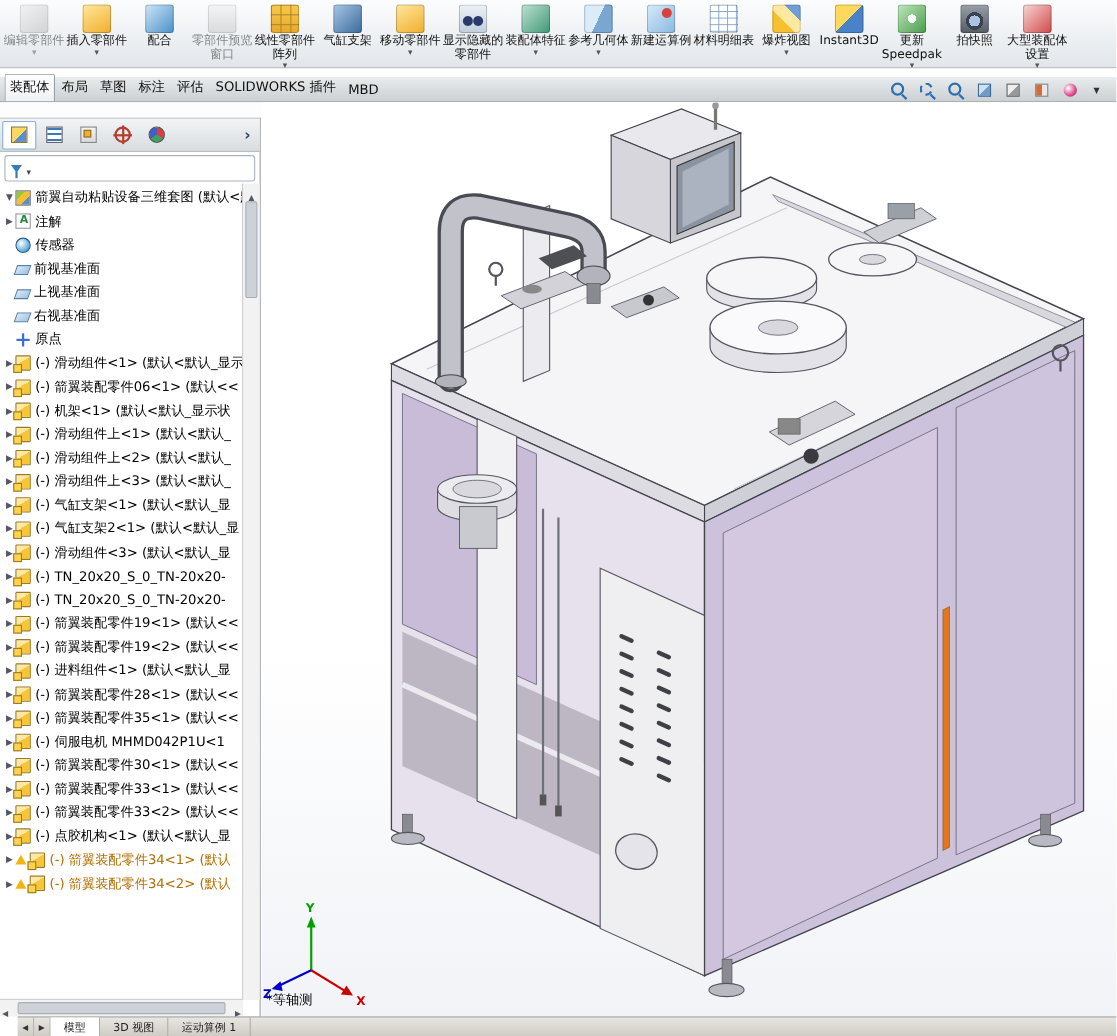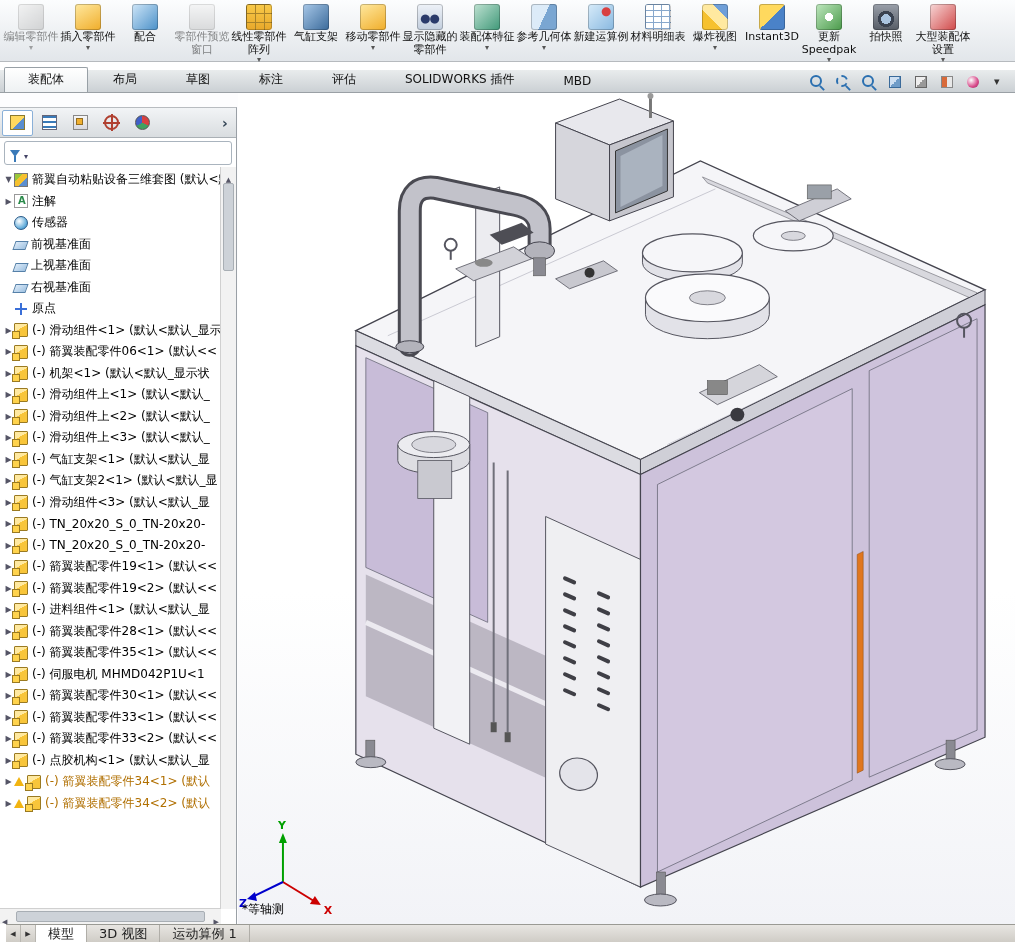--- a/index.html
+++ b/index.html
@@ -32,21 +32,21 @@
   .rbtn[data-icon="exploded-view"] .ric{background:linear-gradient(45deg,#f6c12f 40%,transparent 40%),linear-gradient(225deg,#6f9fd8 30%,transparent 30%),#ffe9a0}
   .rbtn[data-icon="instant3d"] .ric{background:linear-gradient(135deg,#ffd95e 50%,#4a82c8 50%)}
   .rbtn[data-icon="update-speedpak"] .ric{background:radial-gradient(circle,#fff 0 4px,transparent 4px),linear-gradient(135deg,#bfe8bf,#4a9a4a)}
   .rbtn[data-icon="snapshot"] .ric{background:radial-gradient(circle at 50% 58%,#aac4e0 0 5px,#3a4250 5px 8px,transparent 8px),linear-gradient(#9aa0aa,#565c66)}
   .rbtn[data-icon="large-assembly-settings"] .ric{background:linear-gradient(135deg,#f8d8d8,#d04848)}
 
   
   .ctabs{position:absolute;top:70px;left:0;right:0;height:23px;box-sizing:border-box;
          background:linear-gradient(#e9eced,#cbd0d4);border-bottom:1px solid #9aa0a5;
          display:flex;align-items:flex-end;padding-left:4px}
-  .ctab{padding:3px 23px 4px;font-size:12px;color:#111;border:1px solid transparent;border-bottom:none;margin-right:1px}
+  .ctab{padding:3px 4px 4px;font-size:12px;color:#111;border:1px solid transparent;border-bottom:none;margin-right:1px}
   .ctab.active{background:linear-gradient(#ffffff,#eef1f3);border-color:#98a0a6;border-radius:2px 2px 0 0}
 
   
   .headsup{position:absolute;top:72px;right:8px;height:20px;display:flex;gap:10px;align-items:center}
   .hicon{width:16px;height:16px;position:relative;display:inline-block}
   .hicon[data-icon^="zoom"]::before{content:"";position:absolute;left:1px;top:1px;width:8px;height:8px;border:2px solid #2a6fb0;border-radius:50%}
   .hicon[data-icon^="zoom"]::after{content:"";position:absolute;right:0;bottom:1px;width:6px;height:2px;background:#2a6fb0;transform:rotate(45deg)}
   .hicon[data-icon="zoom-to-area"]::before{border-style:dashed}
   .hicon[data-icon="view-orientation"]::before{content:"";position:absolute;inset:2px;background:linear-gradient(135deg,#cfe0f2 50%,#6f9cc8 50%);border:1px solid #3a6a9a}
   .hicon[data-icon="display-style"]::before{content:"";position:absolute;inset:2px;background:linear-gradient(135deg,#eee 50%,#999 50%);border:1px solid #666}
@@ -115,23 +115,23 @@
   .hscroll .right::before{content:"▶";font-size:7px;color:#556;line-height:15px}
   .hscroll .thumb{position:absolute;left:16px;right:16px;top:2px;bottom:2px;background:#cdd2d8;border:1px solid #a8aeb4;border-radius:2px}
 
   
   .viewport{position:absolute;left:238px;top:0;right:0;bottom:0;overflow:hidden;
             background:linear-gradient(#ffffff 60%,#f2f3f7)}
   .viewport svg{position:absolute;inset:0;width:100%;height:100%}
   .viewlabel{position:absolute;left:4px;bottom:6px;font-size:12px;font-weight:normal;color:#000}
 
   
-  .bottombar{position:absolute;left:6px;right:0;bottom:0;height:18px;box-sizing:border-box;
+  .bottombar{position:absolute;left:16px;right:0;bottom:0;height:18px;box-sizing:border-box;
              background:linear-gradient(#e8e6e2,#cfccc6);border-top:1px solid #9a9a94;
-             display:flex;align-items:stretch;font-size:13px}
+             display:flex;align-items:stretch;font-size:10px}
   .bbnav{width:14px;display:flex;align-items:center;justify-content:center;color:#333;border-right:1px solid #b8b6b0}
   .bbnav.prev::before{content:"◀";font-size:7px}
   .bbnav.next::before{content:"▶";font-size:7px}
   .btab{padding:0 12px;display:flex;align-items:center;color:#222;border-right:1px solid #b0aea8}
   .btab.active{background:#fff}
 </style>
 </head>
 <body>
 
 <div class="ribbon">

